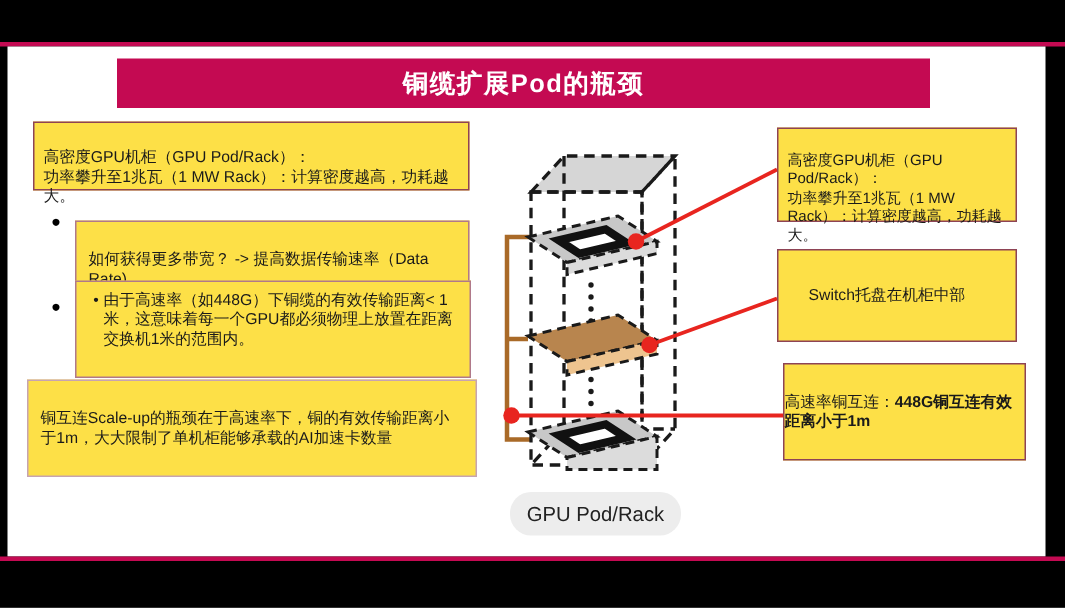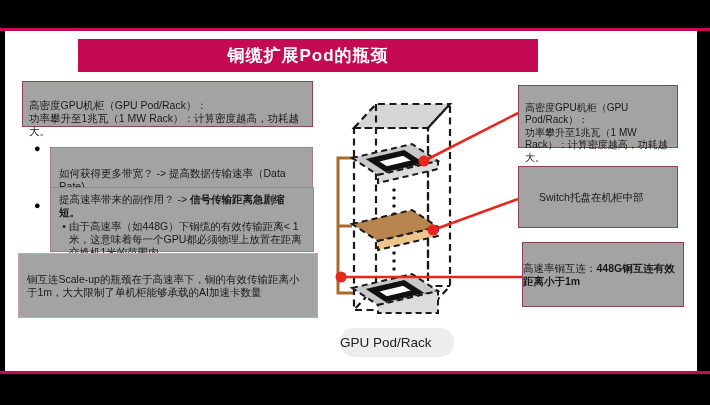--- a/index.html
+++ b/index.html
@@ -6,25 +6,25 @@
   html,body { width:710px; height:405px; background:#000; overflow:hidden;
               font-family:"Liberation Sans","DejaVu Sans",sans-serif; }
   #page { position:relative; width:710px; height:405px; background:#000; }
 
   .accent-line { position:absolute; left:0; width:710px; height:3px; }
   #top-line { top:28px; }
   #bottom-line { top:371px; }
 
   #slide { position:absolute; left:5px; top:31px; width:692px; height:340px; background:#fff; }
 
-  #title-banner { position:absolute; left:73px; top:8px; width:460px; height:33px;
+  #title-banner { position:absolute; left:73px; top:8px; width:542px; height:33px;
                   display:flex; align-items:center; justify-content:center; }
   #title-banner span { color:#fff; font-size:17px; font-weight:bold; letter-spacing:1px; }
 
-  .callout { position:absolute; background:#a3a3a3; z-index:10; color:#1a1a1a;
+  .callout { position:absolute; background:#fde047; z-index:10; color:#1a1a1a;
              font-size:10.5px; line-height:13px; white-space:pre-line; }
   .b-dark  { border:1.6px solid #8e4355; }
   .b-mid   { border:1.6px solid #b0798a; }
   .b-light { border:1.6px solid #c7a4b0; }
 
   #box-power-left   { left:17px;  top:50px;  width:291px; height:46px; padding:4px 6px; }
   #box-bandwidth    { left:45px;  top:101px; width:263px; height:50px; padding:6px 8px;margin-top:15px; }
   #box-sideeffect   { left:45px;  top:156px; width:264px; height:65px; padding:5px 8px; white-space:normal; }
   #box-summary      { left:13px;  top:222px; width:300px; height:65px; padding:6px 8px;
                       display:flex; align-items:center;justify-content:center; }
@@ -39,21 +39,21 @@
   #bullet2-marker { left:29px; top:168px; }
 
   .sub-line { display:flex; margin-top:1px; }
   .sub-line .dot { width:10px; flex:none; text-align:center; }
   .bold-seg { font-weight:bold; }
 
   #diagram-svg { position:absolute; left:0; top:0; width:710px; height:405px; z-index:5; }
 
   #pod-label { position:absolute; left:335px; top:297px; width:114px; height:29px;
                background:#ededed; border-radius:14px; z-index:10;
-               display:flex; align-items:center; justify-content:flex-start;
+               display:flex; align-items:center; justify-content:center;
                font-size:13.5px; color:#222; }
 </style>
 </head>
 <body>
 
 <div id="page">
 
   <div id="top-line" class="accent-line" style="background:#c40a52;"></div>
 
   <div id="slide">
@@ -67,21 +67,20 @@
  功率攀升至1兆瓦（1 MW Rack）：计算密度越高，功耗越大。</span>
     </div>
 
     <span id="bullet1-marker" class="bullet-marker">●</span>
     <div id="box-bandwidth" class="callout b-mid">
       <span>如何获得更多带宽？ -&gt; 提高数据传输速率（Data Rate)</span>
     </div>
 
     <span id="bullet2-marker" class="bullet-marker">●</span>
     <div id="box-sideeffect" class="callout b-mid">
-      <div><span>提高速率带来的副作用？ -&gt; </span><span class="bold-seg">信号传输距离急剧缩短。</span></div>
       <div class="sub-line">
         <span class="dot">•</span>
         <span>由于高速率（如448G）下铜缆的有效传输距离&lt; 1米，这意味着每一个GPU都必须物理上放置在距离交换机1米的范围内。</span>
       </div>
     </div>
 
     <div id="box-summary" class="callout b-light">
       <span>铜互连Scale-up的瓶颈在于高速率下，铜的有效传输距离小于1m，大大限制了单机柜能够承载的AI加速卡数量</span>
     </div>
 

